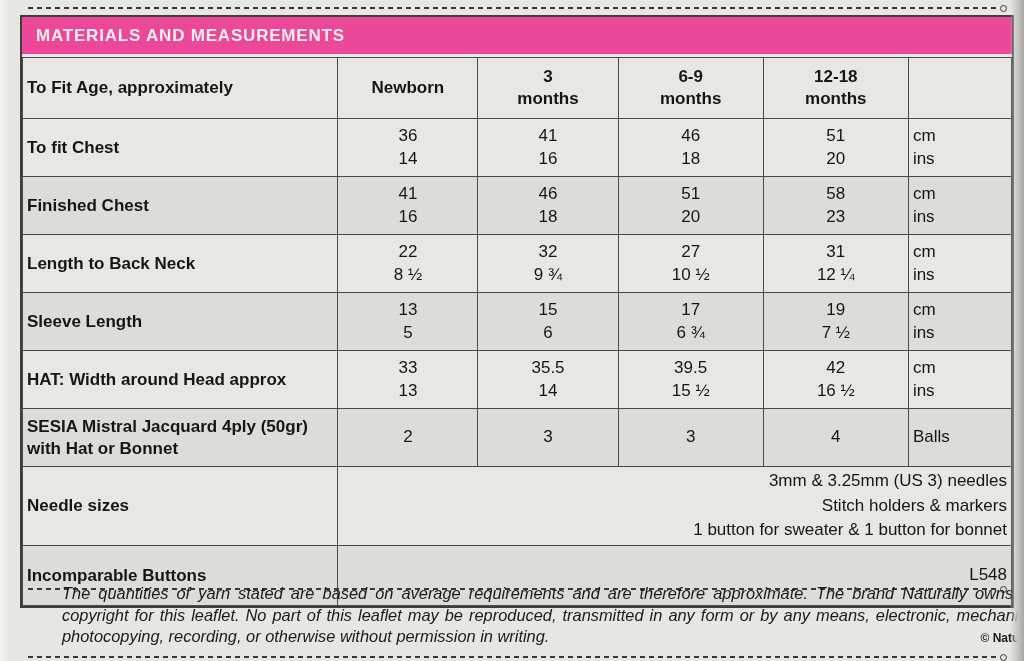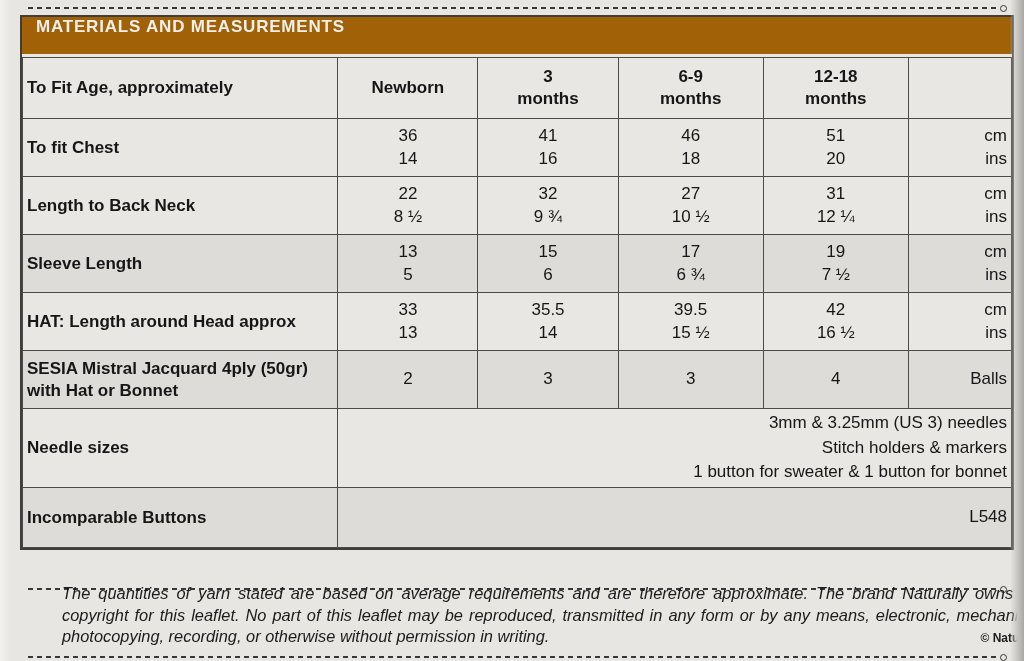--- a/index.html
+++ b/index.html
@@ -27,41 +27,41 @@
   }
   .dash-top{top:7px;}
   .dash-mid{top:588px;}
   .dash-bottom{top:656px;}
 
   .sheet{
     position:absolute; left:20px; top:15px; width:990px;
     border:2px solid #3e3e3c; background:#e8e7e3;
   }
   .title-bar{
-    height:37px; background:#a16207; color:#f0efec;
-    display:flex; 
+    height:37px; background:#ec4899; color:#f0efec;
+    display:flex; align-items:center;
     font-size:17px; font-weight:bold; letter-spacing:.8px;
     padding-left:14px;
     border-bottom:3px solid #e8e7e3;
   }
   table.meas{
     width:100%; border-collapse:collapse; table-layout:fixed;
     font-size:17px;
   }
   table.meas td{
     border:1px solid #4b4b49; vertical-align:middle;
     background:#e8e7e3; padding:2px 4px;
   }
   tr.alt td{ background:#dddcd8; }
   td.lbl{
     font-weight:bold; text-align:left; padding-left:12px; line-height:1.25;
   }
   td.v{ text-align:center; white-space:pre-line; line-height:1.32; }
   td.colhead{ text-align:center; font-weight:bold; white-space:pre-line; line-height:1.3; }
-  td.unit{ text-align:right; white-space:pre-line; line-height:1.32; }
+  td.unit{ text-align:left; white-space:pre-line; line-height:1.32; }
   td.spanval{ text-align:right; padding-left:13px; white-space:pre-line; line-height:1.45; }
   tr.h-age td{ height:56px; }
   tr.h-data td{ height:53px; }
   tr.h-needle td{ height:74px; }
   tr.h-btn td{ height:55px; }
 
   .footer{
     position:absolute; left:26px; top:583px; width:982px;
     font-style:italic; font-size:16.4px; line-height:1.32;
     text-align:justify; color:#1b1b1b;margin-left:36px;
@@ -116,20 +116,33 @@
           <td class="v">41
 16</td>
           <td class="v">46
 18</td>
           <td class="v">51
 20</td>
           <td class="unit">cm
 ins</td>
         </tr>
 
+        <tr class="h-data alt">
+          <td class="lbl">Finished Chest</td>
+          <td class="v">41
+16</td>
+          <td class="v">46
+18</td>
+          <td class="v">51
+20</td>
+          <td class="v">58
+23</td>
+          <td class="unit">cm
+ins</td>
+        </tr>
 
         <tr class="h-data">
           <td class="lbl">Length to Back Neck</td>
           <td class="v">22
 8 ½</td>
           <td class="v">32
 9 ¾</td>
           <td class="v">27
 10 ½</td>
           <td class="v">31
@@ -146,21 +159,21 @@
 6</td>
           <td class="v">17
 6 ¾</td>
           <td class="v">19
 7 ½</td>
           <td class="unit">cm
 ins</td>
         </tr>
 
         <tr class="h-data">
-          <td class="lbl">HAT: Length around Head approx</td>
+          <td class="lbl">HAT: Width around Head approx</td>
           <td class="v">33
 13</td>
           <td class="v">35.5
 14</td>
           <td class="v">39.5
 15 ½</td>
           <td class="v">42
 16 ½</td>
           <td class="unit">cm
 ins</td>

